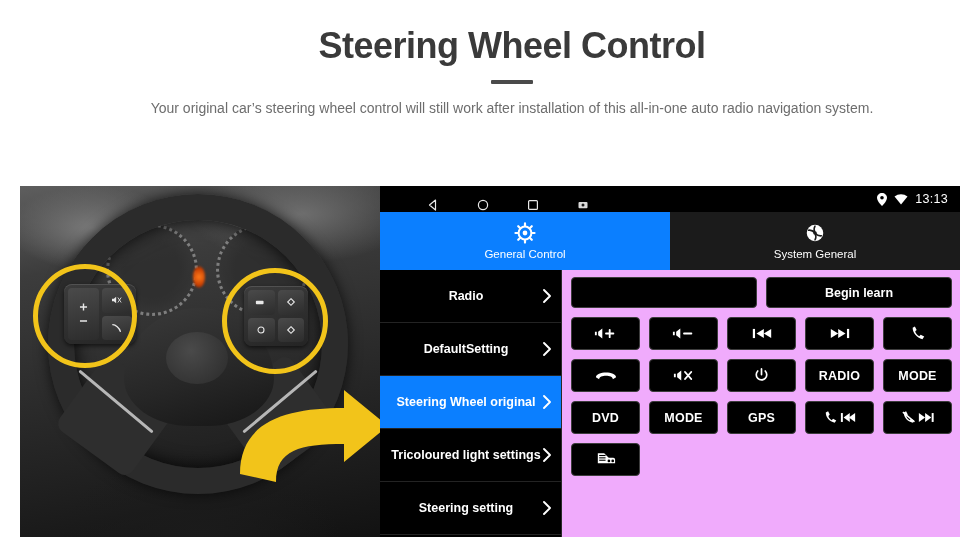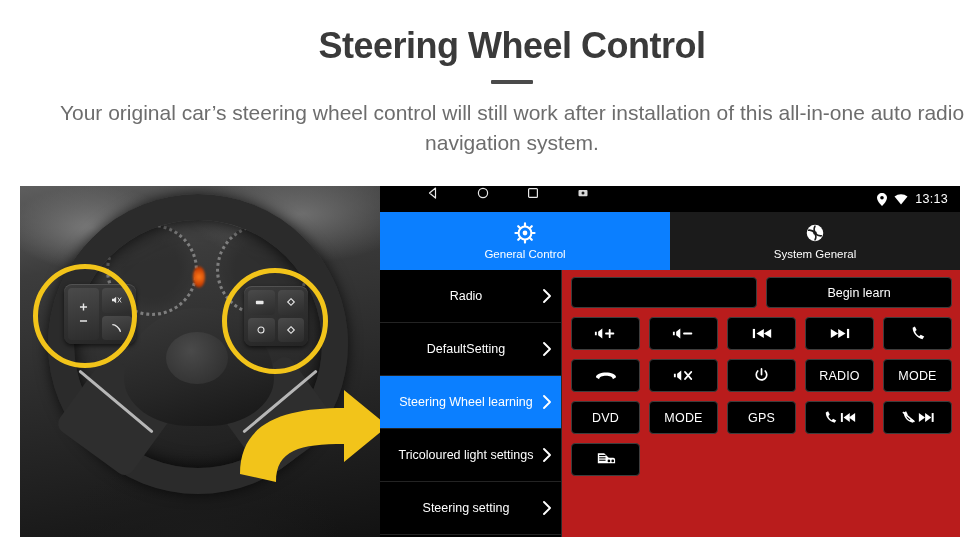--- a/index.html
+++ b/index.html
@@ -16,21 +16,21 @@
   .title {
     font-size: 36px; font-weight: bold; color: #3a3a3a;
     letter-spacing: -0.5px; line-height: 1.1;
   }
   .title-rule {
     width: 42px; height: 4px; background: #4a4a4a;
     margin: 14px auto 0; border-radius: 1px;
   }
   .subtitle {
     margin: 14px auto 0; width: 910px;
-    font-size: 21px; color: #6d6d6d; line-height: 1.45;
+    font-size: 14px; color: #6d6d6d; line-height: 1.45;
   }
 
   
   .media {
     position: absolute; left: 20px; top: 186px;
     width: 940px; height: 351px;
     display: flex; overflow: hidden; background: #000;
   }
 
   
@@ -119,42 +119,42 @@
   .hl-circle.one { left: 13px;  top: 78px;  width: 104px; height: 104px; }
   .hl-circle.two { left: 202px; top: 82px;  width: 106px; height: 106px; }
 
   
   .arrow { position: absolute; left: 212px; top: 200px; width: 160px; height: 100px; }
 
   
   .unit { position: relative; width: 580px; height: 351px; background: #000; }
 
   .statusbar {
-    height: 26px; background: #000; display: flex; align-items: flex-start;
+    height: 26px; background: #000; display: flex; align-items: flex-end;
     position: relative; padding: 0 10px;
   }
   .nav-icons { display: flex; align-items: center; gap: 36px; margin-left: 36px; }
   .nav-ico { width: 14px; height: 14px; display: block; }
   .status-right {
     position: absolute; right: 12px; top: 0; height: 26px;
     display: flex; align-items: center; gap: 7px;
   }
   .clock { color: #fff; font-size: 12.5px; letter-spacing: .3px; }
 
   .tabs { display: flex; height: 58px; }
   .tab {
     display: flex; flex-direction: column; align-items: center; justify-content: center;
     gap: 4px; height: 58px;
   }
   .tab.general { width: 290px; background: #0B7FFF; }
   .tab.system  { width: 290px; background: #1b1b1b; }
   .tab-label { color: #fff; font-size: 11.5px; }
   .tab-ico { width: 22px; height: 22px; display: block; }
 
-  .body-area { display: flex; height: 267px; background: #b91c1c; }
+  .body-area { display: flex; height: 267px; background: #f0abfc; font-weight: bold; }
 
   
   .sidebar { width: 182px; background: #000; border-right: 1px solid #2a2a2a; }
   .side-item {
     height: 53px; display: flex; align-items: center; justify-content: space-between;
     padding: 0 8px 0 10px; border-bottom: 1px solid #232323;
     color: #fff; font-size: 12.5px;
   }
   .side-item.active { background: #0B7FFF; }
   .side-label { flex: 1; text-align: center; line-height: 1.15; }
@@ -318,21 +318,21 @@
               <path d="M2 2l6 6-6 6" fill="none" stroke="#fff" stroke-width="1.9" stroke-linecap="round" stroke-linejoin="round"></path>
             </svg>
           </div>
           <div class="side-item">
             <span class="side-label">DefaultSetting</span>
             <svg class="chev" viewBox="0 0 11 16">
               <path d="M2 2l6 6-6 6" fill="none" stroke="#fff" stroke-width="1.9" stroke-linecap="round" stroke-linejoin="round"></path>
             </svg>
           </div>
           <div class="side-item active">
-            <span class="side-label">Steering Wheel learning</span>
+            <span class="side-label">Steering Wheel original</span>
             <svg class="chev" viewBox="0 0 11 16">
               <path d="M2 2l6 6-6 6" fill="none" stroke="#fff" stroke-width="1.9" stroke-linecap="round" stroke-linejoin="round"></path>
             </svg>
           </div>
           <div class="side-item">
             <span class="side-label">Tricoloured light settings</span>
             <svg class="chev" viewBox="0 0 11 16">
               <path d="M2 2l6 6-6 6" fill="none" stroke="#fff" stroke-width="1.9" stroke-linecap="round" stroke-linejoin="round"></path>
             </svg>
           </div>

